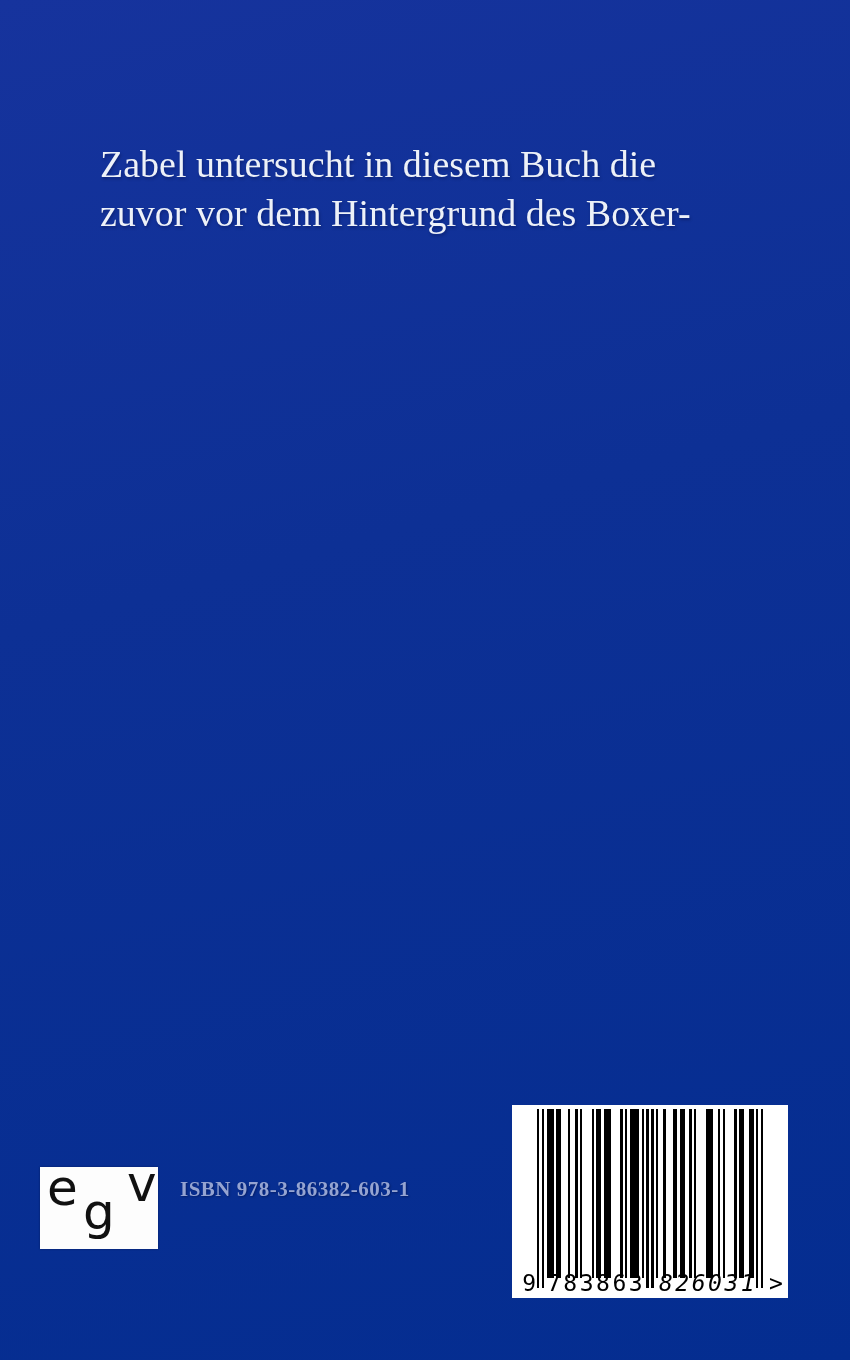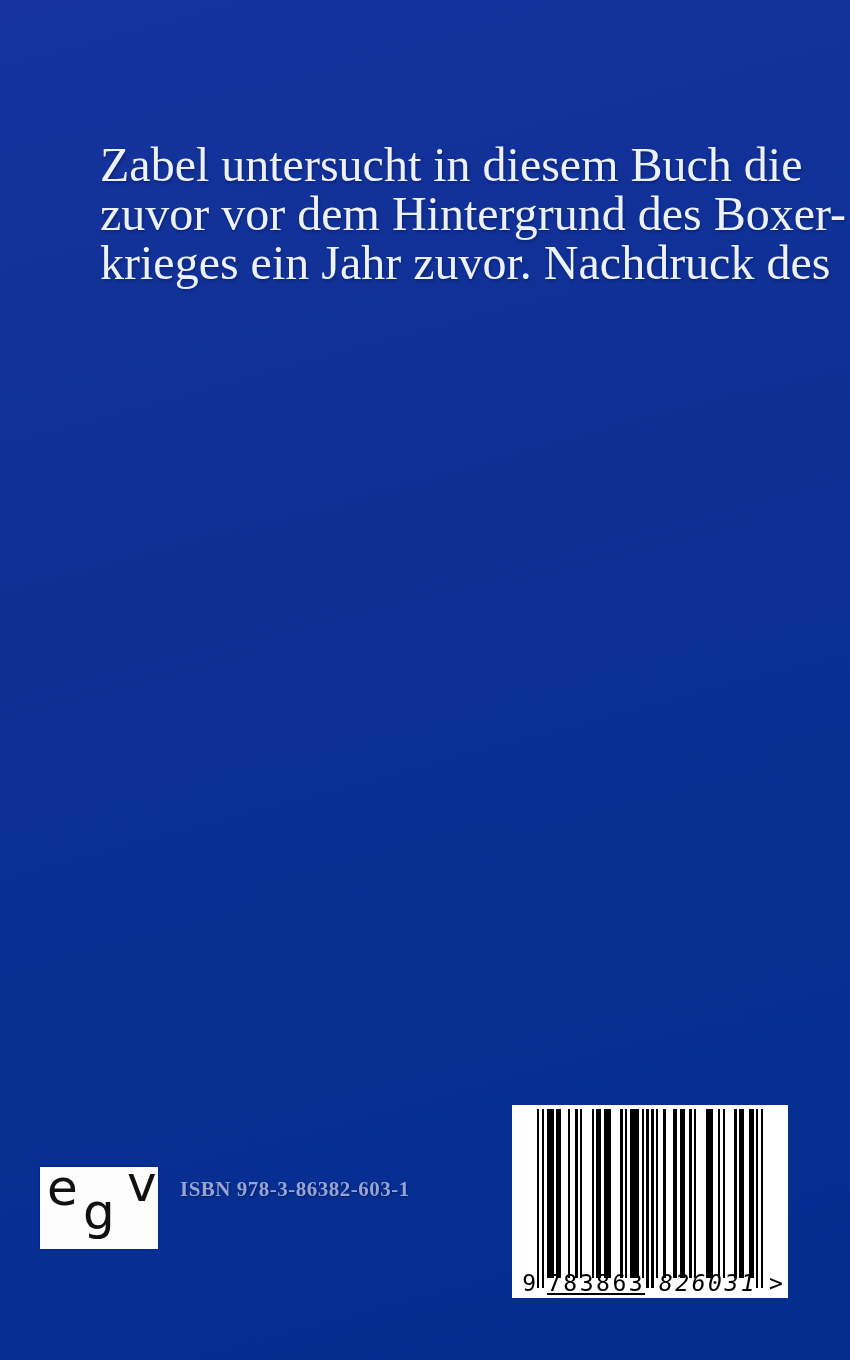--- a/index.html
+++ b/index.html
@@ -19,21 +19,21 @@
     background: linear-gradient(165deg, #16339d 0%, #0d3095 40%, #042d90 100%);
   }
 
   
   .blurb {
     position: absolute;
     left: 100px;
     top: 140px;
     width: 680px;
     color: #edf1f8;
-    font-size: 48px;
+    font-size: 38px;
     line-height: 49px;
     font-family: "Liberation Serif", serif;
     text-shadow: 1px 2px 3px rgba(0,0,40,0.30);
     white-space: nowrap;
   }
 
   
   .logo-box {
     position: absolute;
     left: 40px;
@@ -87,33 +87,32 @@
     position: absolute;
     top: 166px;
     height: 24px;
     color: #000;
     background: transparent;
     font-family: "DejaVu Sans Mono", "Liberation Mono", monospace;
     font-size: 23px;
     line-height: 24px;
   }
   .bc-prefix { left: 2px;  width: 22px; text-align: right; }
-  .bc-left   { left: 35px; width: 96px; text-align: center; letter-spacing: 2.5px; text-decoration: underline; }
+  .bc-left   { left: 35px; width: 96px; text-align: center; letter-spacing: 2.5px; }
   .bc-right  { left: 147px; width: 96px; text-align: center; letter-spacing: 2.5px; font-style: italic; }
   .bc-arrow  { left: 253px; width: 22px; text-align: center; }
 </style>
 </head>
 <body>
 
 <div class="cover">
 
   <div class="blurb">
     <div>Zabel untersucht in diesem Buch die</div>
     <div>zuvor vor dem Hintergrund des Boxer-</div>
-    <div>krieges ein Jahr zuvor. Nachdruck des</div>
   </div>
 
   <div class="logo-box">
     <span class="logo-e">e</span>
     <span class="logo-g">g</span>
     <span class="logo-v">v</span>
   </div>
 
   <div class="isbn-block">
     <div>ISBN 978-3-86382-603-1</div>

